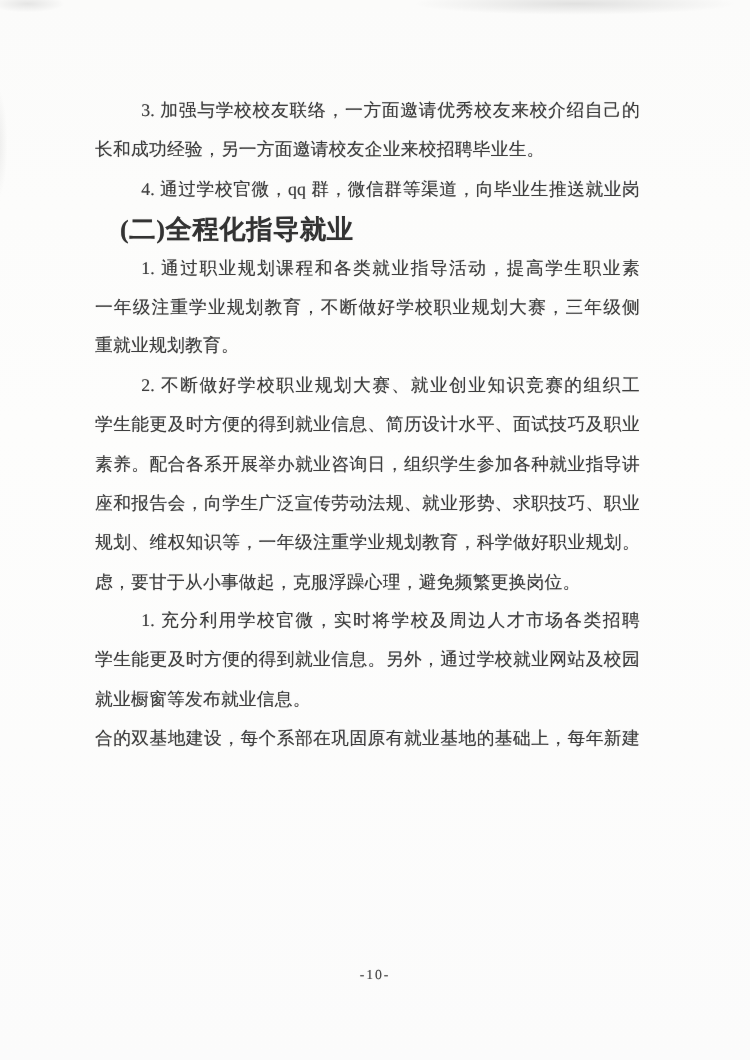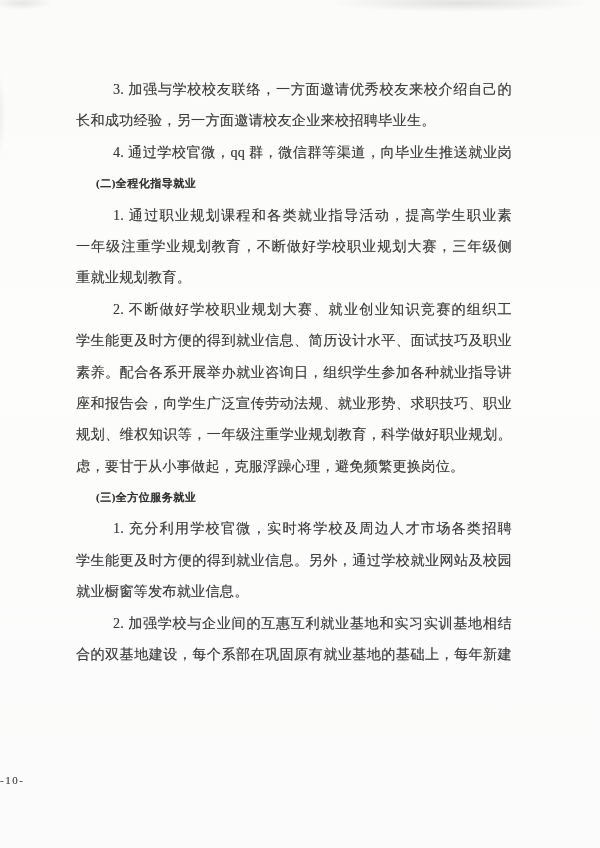--- a/index.html
+++ b/index.html
@@ -50,29 +50,30 @@
   }
   .line.fill {
     text-align-last: justify;
   }
   .line.indent {
     padding-left: 37px;
   }
   .line.heading {
     font-weight: bold;
     color: #333333;
-    font-size: 11px;
+    font-size: 21px;
     padding-left: 20px;
     letter-spacing: 0.5px;
   }
   .footer {
     position: absolute;
     top: 774px;
     left: 0;
     width: 600px;
+    text-align: center;
     font-size: 11px;
     letter-spacing: 1.5px;
     color: #4a4a4a;
     text-shadow: 0 0 0.6px rgba(70,70,70,0.5);
   }
 </style>
 </head>
 <body>
 
 <div class="page">
@@ -88,23 +89,21 @@
     <div class="line heading">(二)全程化指导就业</div>
     <div class="line indent fill">1. 通过职业规划课程和各类就业指导活动，提高学生职业素养，</div>
     <div class="line fill">一年级注重学业规划教育，不断做好学校职业规划大赛，三年级侧</div>
     <div class="line">重就业规划教育。</div>
     <div class="line indent fill">2. 不断做好学校职业规划大赛、就业创业知识竞赛的组织工作，</div>
     <div class="line fill">学生能更及时方便的得到就业信息、简历设计水平、面试技巧及职业</div>
     <div class="line fill">素养。配合各系开展举办就业咨询日，组织学生参加各种就业指导讲</div>
     <div class="line fill">座和报告会，向学生广泛宣传劳动法规、就业形势、求职技巧、职业</div>
     <div class="line fill">规划、维权知识等，一年级注重学业规划教育，科学做好职业规划。</div>
     <div class="line">虑，要甘于从小事做起，克服浮躁心理，避免频繁更换岗位。</div>
-    <div class="line heading">(三)全方位服务就业</div>
     <div class="line indent fill">1. 充分利用学校官微，实时将学校及周边人才市场各类招聘会、</div>
     <div class="line fill">学生能更及时方便的得到就业信息。另外，通过学校就业网站及校园</div>
     <div class="line">就业橱窗等发布就业信息。</div>
-    <div class="line indent fill">2. 加强学校与企业间的互惠互利就业基地和实习实训基地相结</div>
     <div class="line fill">合的双基地建设，每个系部在巩固原有就业基地的基础上，每年新建</div>
   </div>
 
   <div class="footer">-10-</div>
 
 </div>
 
 </body></html>

